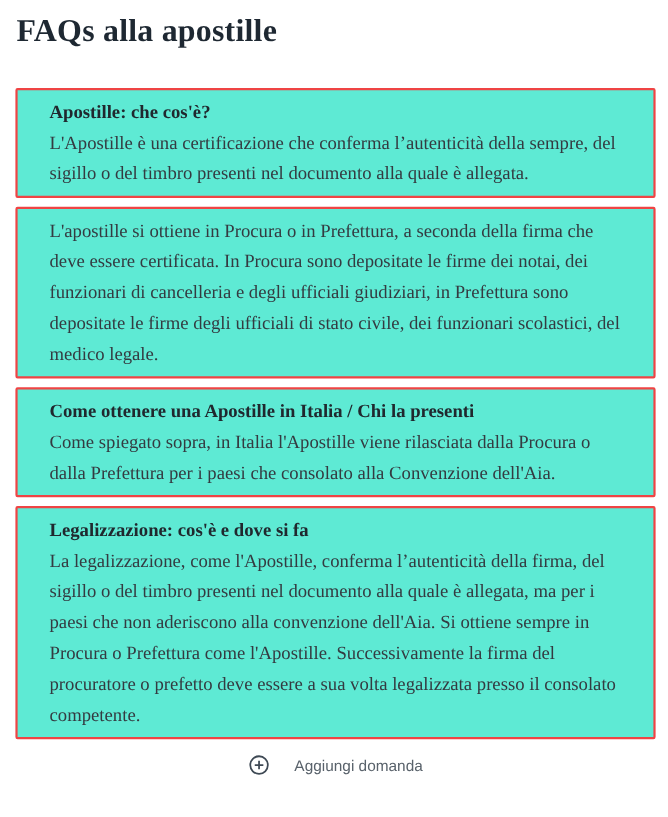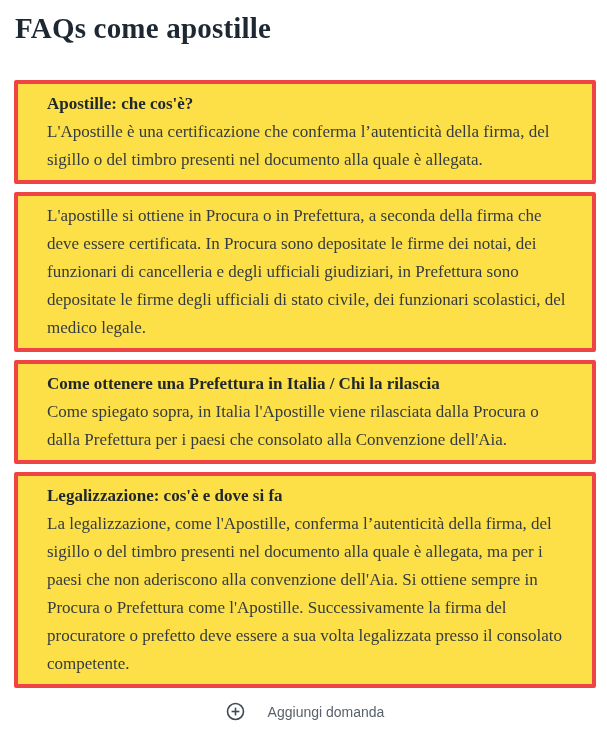--- a/index.html
+++ b/index.html
@@ -23,22 +23,22 @@
     font-size: 29px;
     line-height: 36px;
     color: #1e2832;
     margin: 4px 0 0 1px;
     letter-spacing: 0.2px;
   }
   .faq-list {
     margin-top: 34px;
   }
   .faq-card {
-    background: #fde047;
-    border: 4px solid #ef4444;
+    background: #5eead4;
+    border: 2px solid #ef4444;
     border-radius: 2px;
     padding: 6px 26px 6px 29px;
     margin-bottom: 8px;
   }
   .faq-question {
     font-size: 17px;
     line-height: 28px;
     font-weight: 700;
     color: #20282e;
   }
@@ -60,35 +60,35 @@
   }
   .add-row svg {
     display: block;
   }
 </style>
 </head>
 <body>
 
 <div class="page">
 
-  <h1 class="page-title">FAQs come apostille</h1>
+  <h1 class="page-title">FAQs alla apostille</h1>
 
   <div class="faq-list">
 
     <div class="faq-card">
       <div class="faq-question">Apostille: che cos'è?</div>
-      <div class="faq-answer">L'Apostille è una certificazione che conferma l’autenticità della firma, del sigillo o del timbro presenti nel documento alla quale è allegata.</div>
+      <div class="faq-answer">L'Apostille è una certificazione che conferma l’autenticità della sempre, del sigillo o del timbro presenti nel documento alla quale è allegata.</div>
     </div>
 
     <div class="faq-card">
       <div class="faq-answer">L'apostille si ottiene in Procura o in Prefettura, a seconda della firma che deve essere certificata. In Procura sono depositate le firme dei notai, dei funzionari di cancelleria e degli ufficiali giudiziari, in Prefettura sono depositate le firme degli ufficiali di stato civile, dei funzionari scolastici, del medico legale.</div>
     </div>
 
     <div class="faq-card">
-      <div class="faq-question">Come ottenere una Prefettura in Italia / Chi la rilascia</div>
+      <div class="faq-question">Come ottenere una Apostille in Italia / Chi la presenti</div>
       <div class="faq-answer">Come spiegato sopra, in Italia l'Apostille viene rilasciata dalla Procura o dalla Prefettura per i paesi che consolato alla Convenzione dell'Aia.</div>
     </div>
 
     <div class="faq-card">
       <div class="faq-question">Legalizzazione: cos'è e dove si fa</div>
       <div class="faq-answer">La legalizzazione, come l'Apostille,  conferma l’autenticità della firma, del sigillo o del timbro presenti nel documento alla quale è allegata, ma per i paesi che non aderiscono alla convenzione dell'Aia. Si ottiene sempre in Procura o Prefettura come l'Apostille. Successivamente la firma del procuratore o prefetto deve essere a sua volta legalizzata presso il consolato competente.</div>
     </div>
 
   </div>
 

